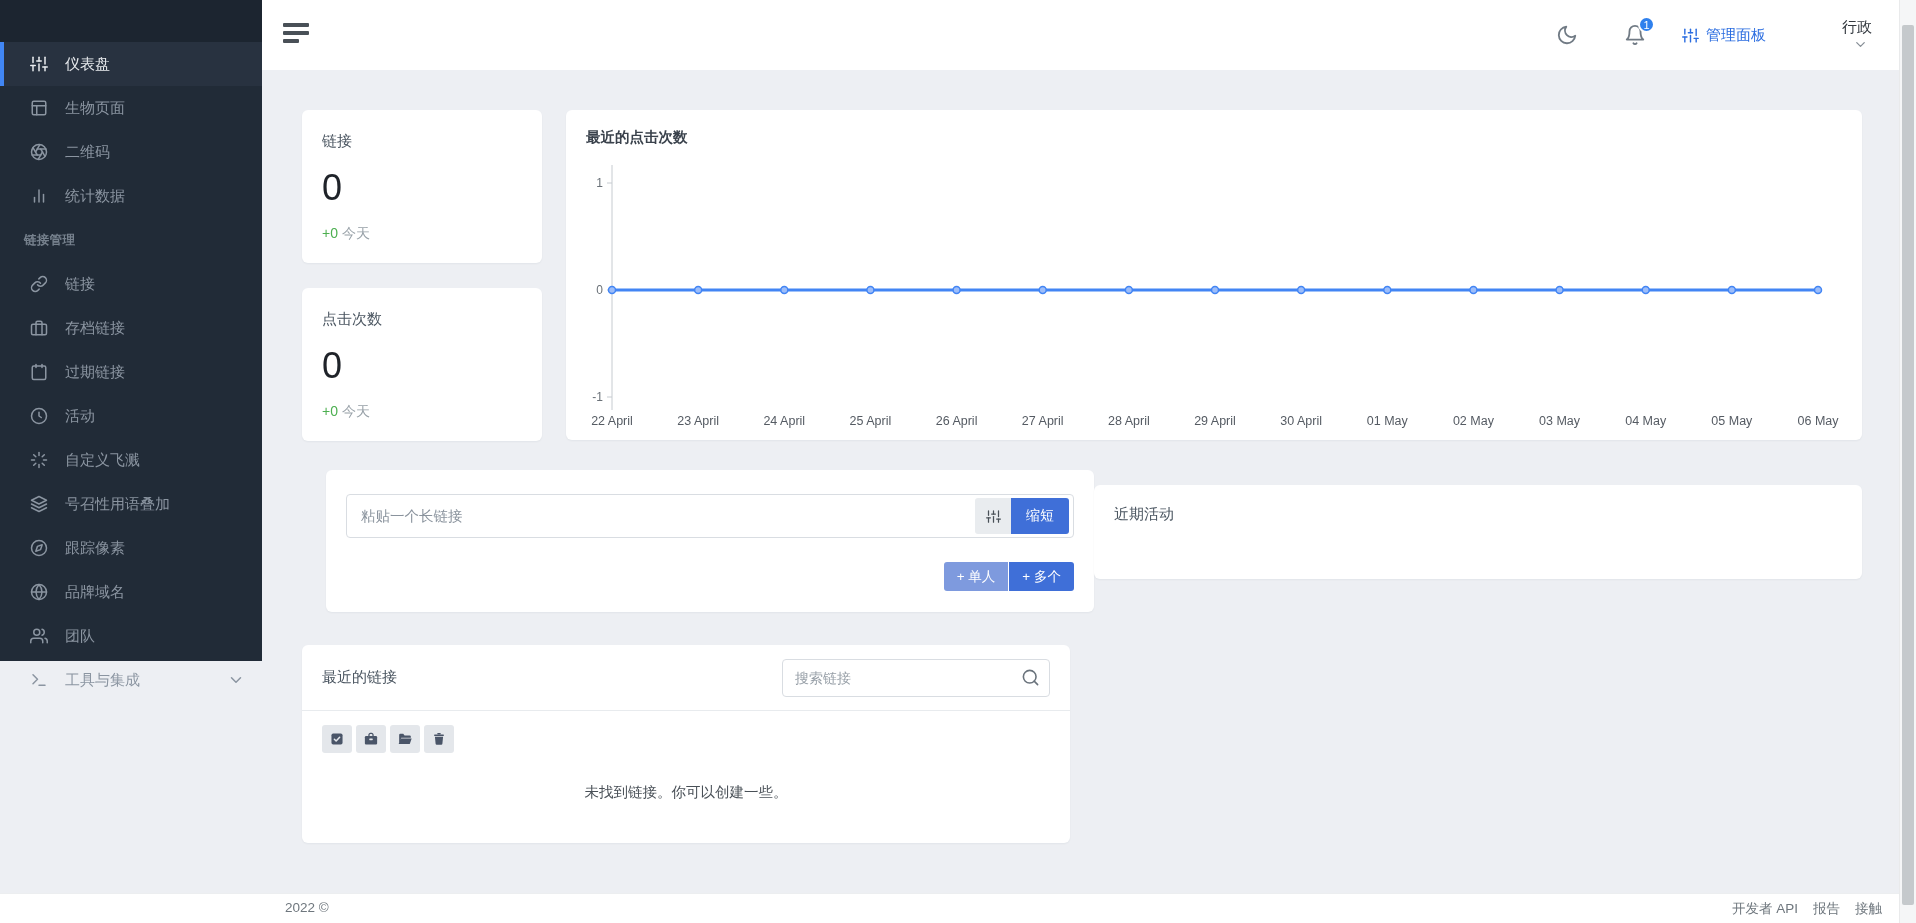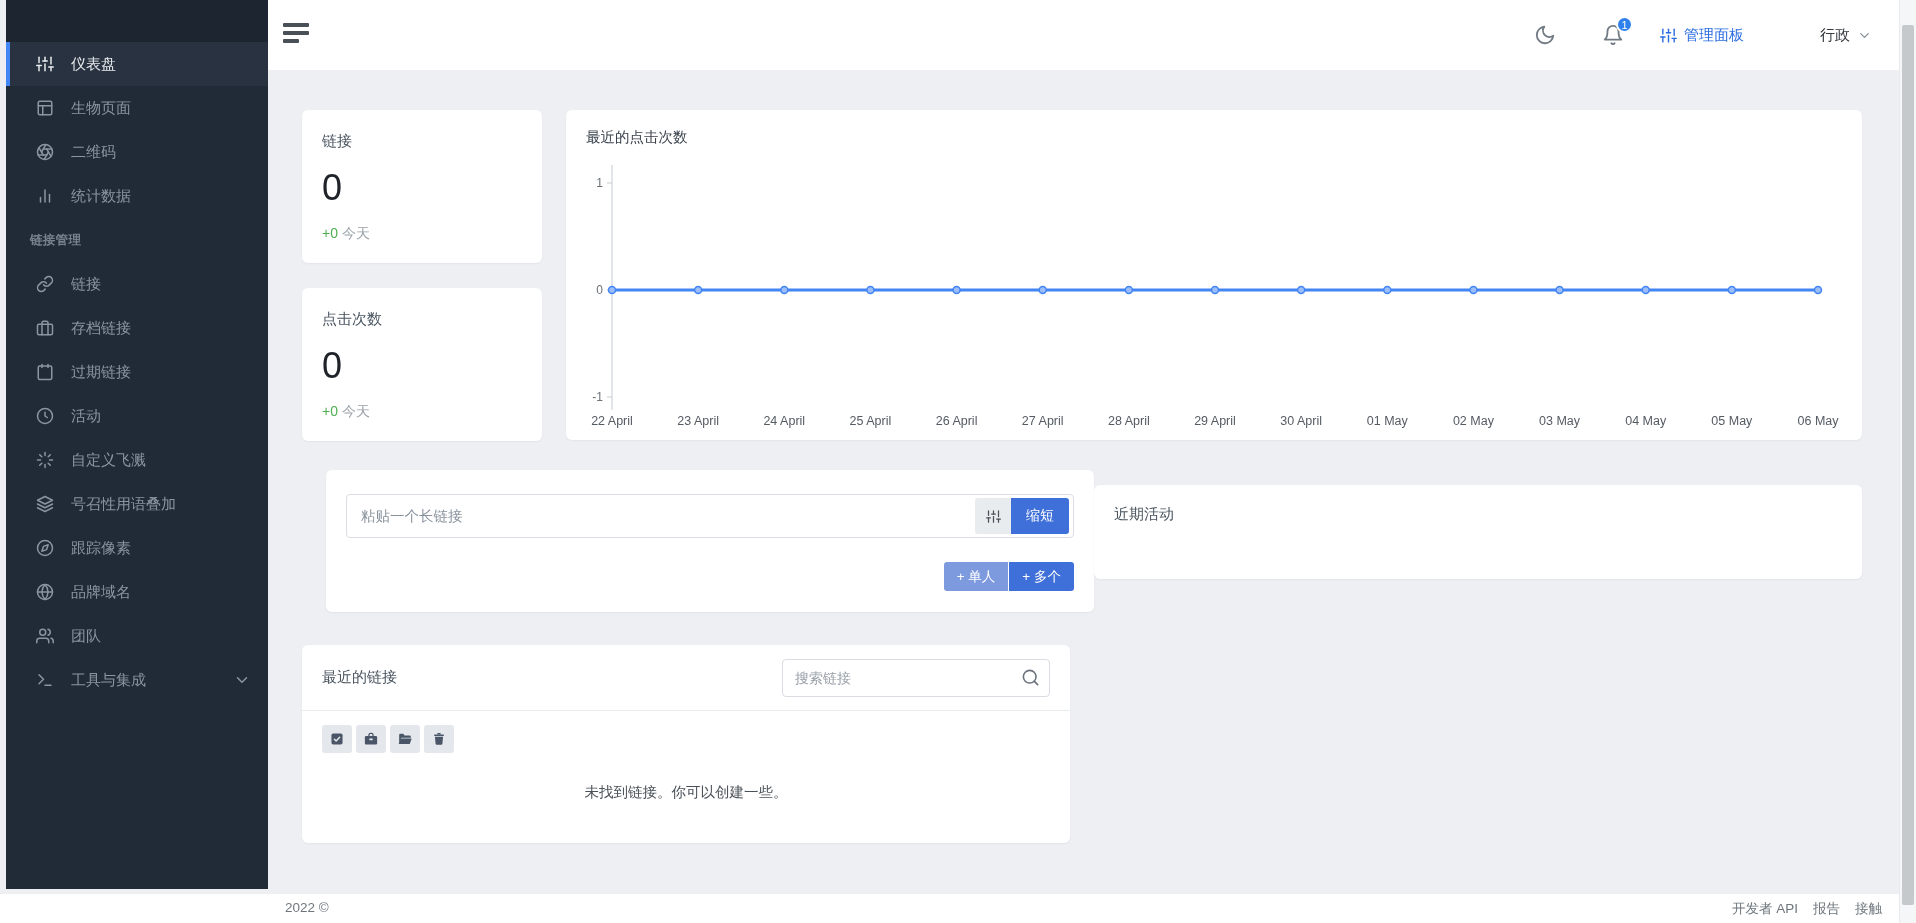--- a/index.html
+++ b/index.html
@@ -1,20 +1,20 @@
 <!DOCTYPE html>
 <html><head>
 <meta charset="utf-8">
 <style>
   * { margin:0; padding:0; box-sizing:border-box; }
   html,body { width:1916px; height:923px; overflow:hidden;
     font-family:"Liberation Sans", sans-serif; background:#edeff3; }
 
   
-  .sidebar { position:absolute; left:6px; top:0; width:262px; height:889px;
+  .sidebar { position:absolute; left:0; top:0; width:262px; height:661px;
     background:#212b37; z-index:5; }
   .sidebar-top { height:42px; background:#1c2530; }
   .side-item { position:relative; height:44px; display:flex; align-items:center;
     padding-left:30px; color:#8b95a1; cursor:pointer; font-size:15px; }
   .side-item .sicon { width:18px; height:18px; margin-right:17px; flex:0 0 18px; }
   .side-item.active { background:#283240; color:#e8ebee; }
   .side-item.active::before { content:""; position:absolute; left:0; top:0;
     width:4px; height:100%; background:#4186f4; }
   .side-section { height:44px; display:flex; align-items:center; padding-left:24px;
     color:#76818d; font-size:12.5px; font-weight:bold; letter-spacing:.3px; }
@@ -28,37 +28,37 @@
   .top-right { position:absolute; right:30px; top:0; height:70px; display:flex; align-items:center; }
   .icon-btn { width:22px; height:22px; color:#707a84; cursor:pointer; position:relative; }
   .moon-btn { margin-right:46px; }
   .bell-wrap { position:relative; margin-right:36px; cursor:pointer; }
   .badge { position:absolute; top:-8px; right:-9px; min-width:17px; height:17px;
     background:#2f80ed; color:#fff; border-radius:50%; font-size:11px;
     display:flex; align-items:center; justify-content:center; border:2px solid #fff; }
   .admin-link { display:flex; align-items:center; color:#2b6de0; font-size:15px;
     cursor:pointer; margin-right:76px;justify-content:space-between; }
   .admin-link .sicon { width:17px; height:17px; margin-right:7px; }
-  .user-menu { display:flex; align-items:center; color:#343a40; font-size:15px; cursor:pointer; margin-right:14px; }
+  .user-menu { display:flex; align-items:center; color:#343a40; font-size:15px; cursor:pointer; margin-right:14px;flex-direction:column; }
   .user-menu .sicon { width:15px; height:15px; color:#868e96; margin-left:7px; }
 
   
   .content { position:absolute; left:262px; top:70px; right:0; bottom:30px; background:#edeff3; }
   .card { position:absolute; background:#fff; border-radius:6px; box-shadow:0 1px 2px rgba(20,30,50,.05); }
   .card-label { font-size:15px; color:#4a5560; }
 
   .stat-card-1 { left:40px; top:40px; width:240px; height:153px; padding:22px 20px; }
   .stat-card-2 { left:40px; top:218px; width:240px; height:153px; padding:22px 20px; }
   .stat-value { font-size:36px; color:#1f2329; margin-top:16px; }
   .stat-delta { margin-top:16px; font-size:14px; }
   .stat-delta .up { color:#4caf50; }
   .stat-delta .note { color:#98a1a8; margin-left:4px; }
 
   .chart-card { left:304px; top:40px; width:1296px; height:330px; }
-  .chart-title { position:absolute; left:20px; top:18px; font-size:14.5px; color:#3a424c; }
+  .chart-title { position:absolute; left:20px; top:18px; font-size:14.5px; color:#3a424c;font-weight:bold; }
 
   .shorten-card { left:40px; top:400px; width:768px; height:142px;margin-left:24px; }
   .url-wrap { position:absolute; left:20px; top:24px; right:20px; height:44px; }
   .url-input { width:100%; height:44px; border:1px solid #d9dde2; border-radius:4px;
     padding:0 110px 0 14px; font-size:14.5px; color:#333; outline:none;
     font-family:"Liberation Sans", sans-serif; }
   .url-input::placeholder { color:#8a939d; }
   .url-btns { position:absolute; right:5px; top:4px; height:36px; display:flex; }
   .filter-btn { width:36px; height:36px; background:#e9ecef; border:none; border-radius:3px 0 0 3px;
     color:#495057; cursor:pointer; display:flex; align-items:center; justify-content:center; }

